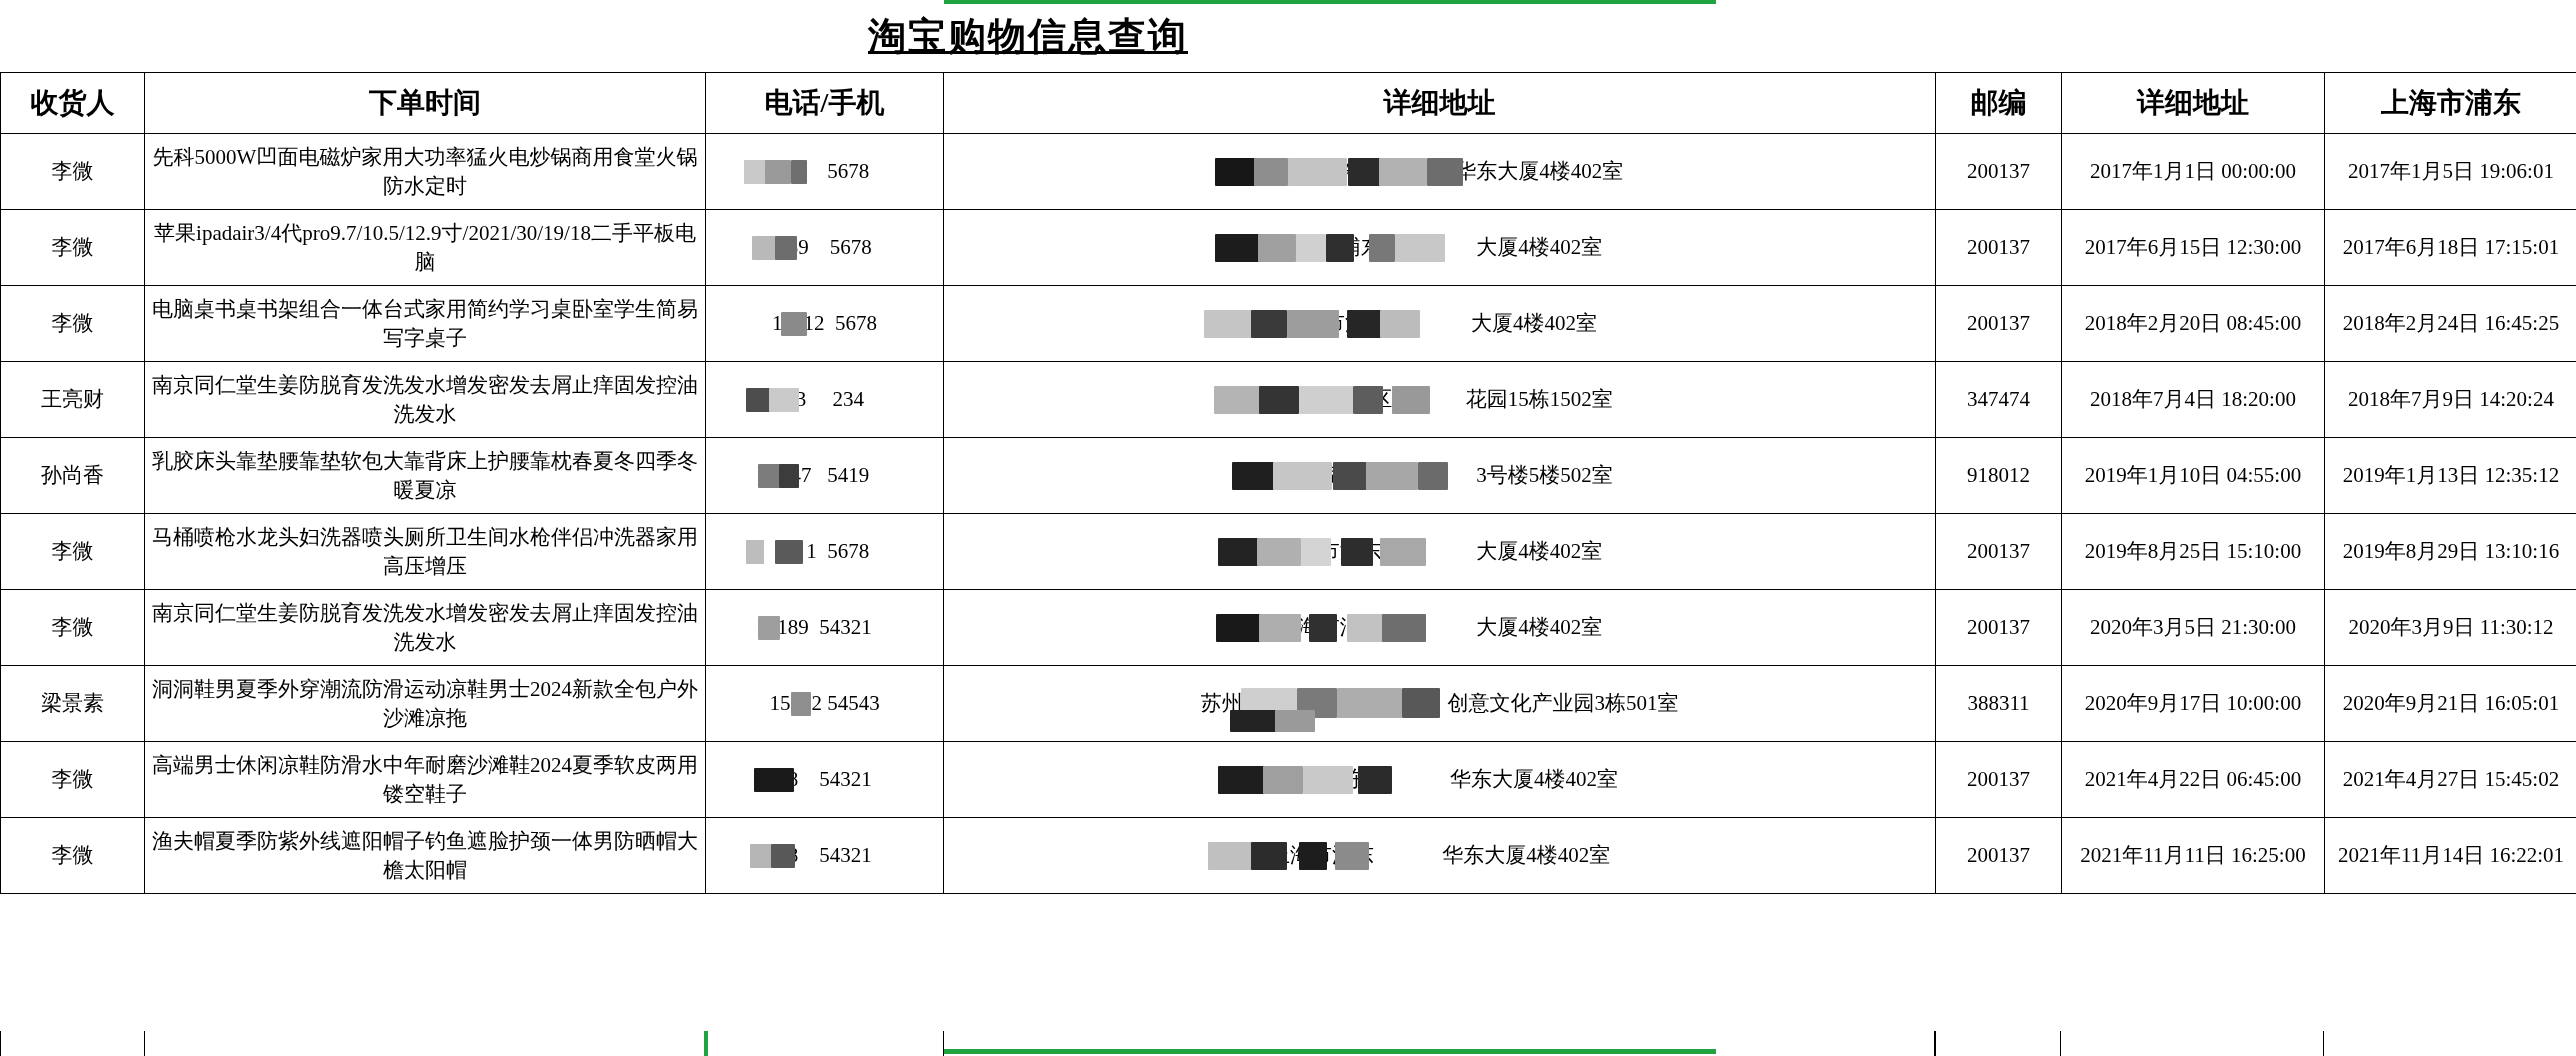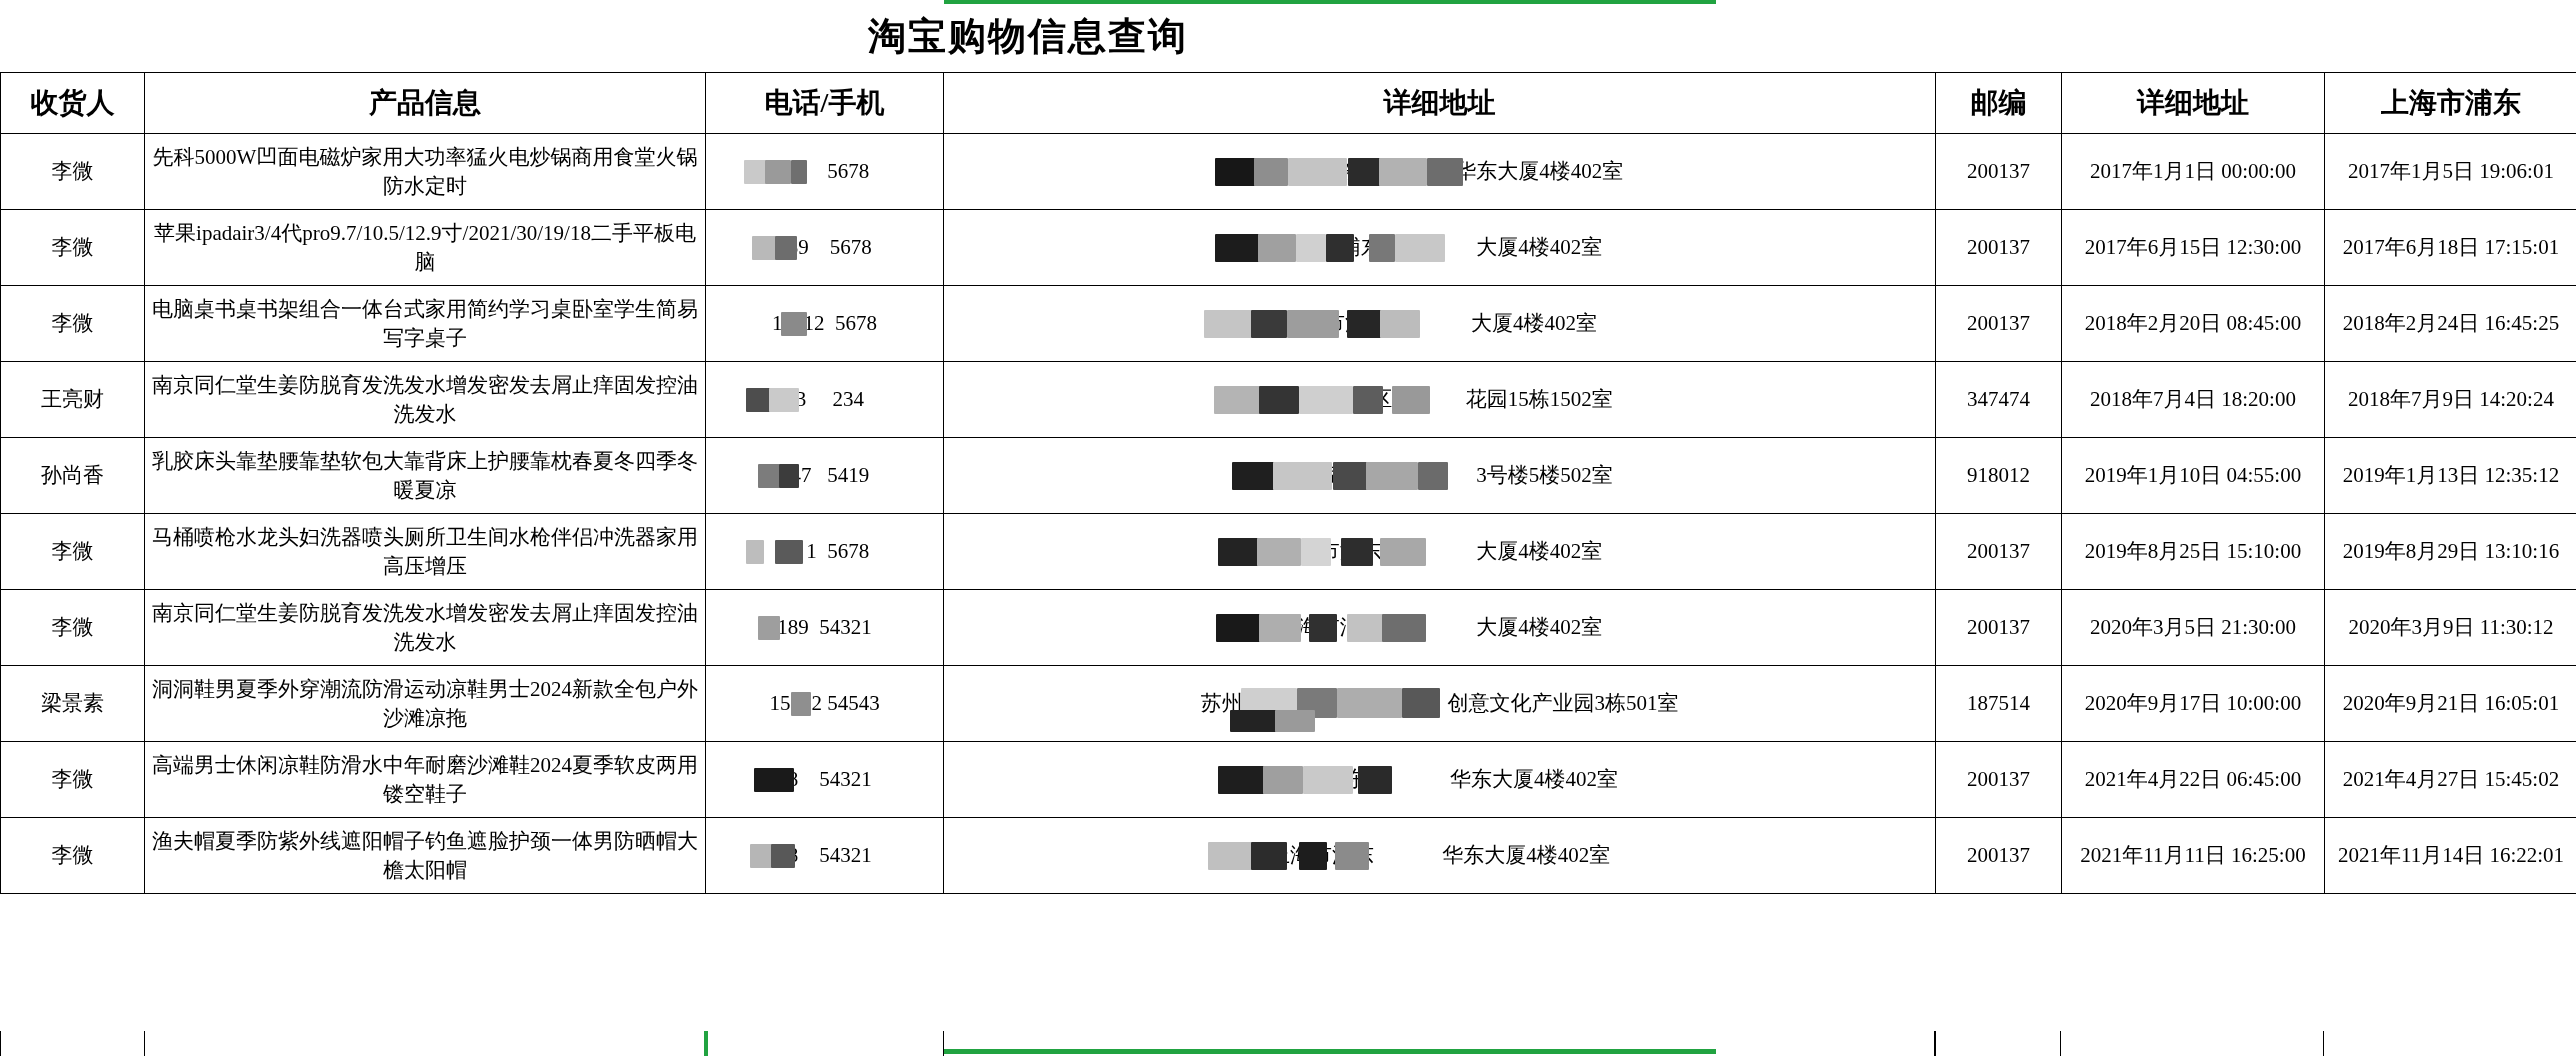--- a/index.html
+++ b/index.html
@@ -32,20 +32,21 @@
   }
   .title-wrap {
     position: absolute;
     left: 0;
     top: 6px;
     width: 2056px;
     height: 61px;
     display: flex;
     align-items: center;
     justify-content: center;
+    text-decoration: underline;
   }
   .title {
     font-size: 38px;
     font-weight: bold;
     letter-spacing: 2px;
     font-family: "Liberation Serif", "DejaVu Serif", serif;
   }
   table.sheet {
     position: absolute;
     left: 0px;
@@ -148,21 +149,21 @@
         <col class="c1">
         <col class="c2">
         <col class="c3">
         <col class="c4">
         <col class="c5">
         <col class="c6">
     </colgroup>
     <thead>
       <tr>
         <th>收货人</th>
-        <th>产品信息</th>
+        <th>下单时间</th>
         <th>电话/手机</th>
         <th>详细地址</th>
         <th>邮编</th>
         <th>详细地址</th>
         <th>上海市浦东</th>
       </tr>
     </thead>
     <tbody>
       <tr>
         <td class="name">李微</td>
@@ -353,21 +354,21 @@
           <span>苏州市工业园区星港&nbsp;&nbsp;&nbsp;&nbsp;&nbsp;&nbsp;&nbsp;&nbsp;&nbsp;&nbsp;&nbsp;创意文化产业园3栋501室</span>
           <span class="redact-layer">
             <span class="blk" style="left:297px;top:22px;width:56px;height:30px;background:#cfcfcf;"></span>
             <span class="blk" style="left:353px;top:22px;width:40px;height:30px;background:#7a7a7a;"></span>
             <span class="blk" style="left:393px;top:22px;width:65px;height:30px;background:#adadad;"></span>
             <span class="blk" style="left:458px;top:22px;width:38px;height:30px;background:#585858;"></span>
             <span class="blk" style="left:286px;top:44px;width:46px;height:22px;background:#232323;"></span>
             <span class="blk" style="left:331px;top:44px;width:40px;height:22px;background:#9a9a9a;"></span>
           </span>
         </td>
-        <td class="zip">187514</td>
+        <td class="zip">388311</td>
         <td class="date">2020年9月17日 10:00:00</td>
         <td class="date">2020年9月21日 16:05:01</td>
       </tr>
 
       <tr>
         <td class="name">李微</td>
         <td class="product">高端男士休闲凉鞋防滑水中年耐磨沙滩鞋2024夏季软皮两用镂空鞋子</td>
         <td class="phone">
           <span>18</span><span>&nbsp;&nbsp;&nbsp;&nbsp;54321</span>
           <span class="redact-layer">

